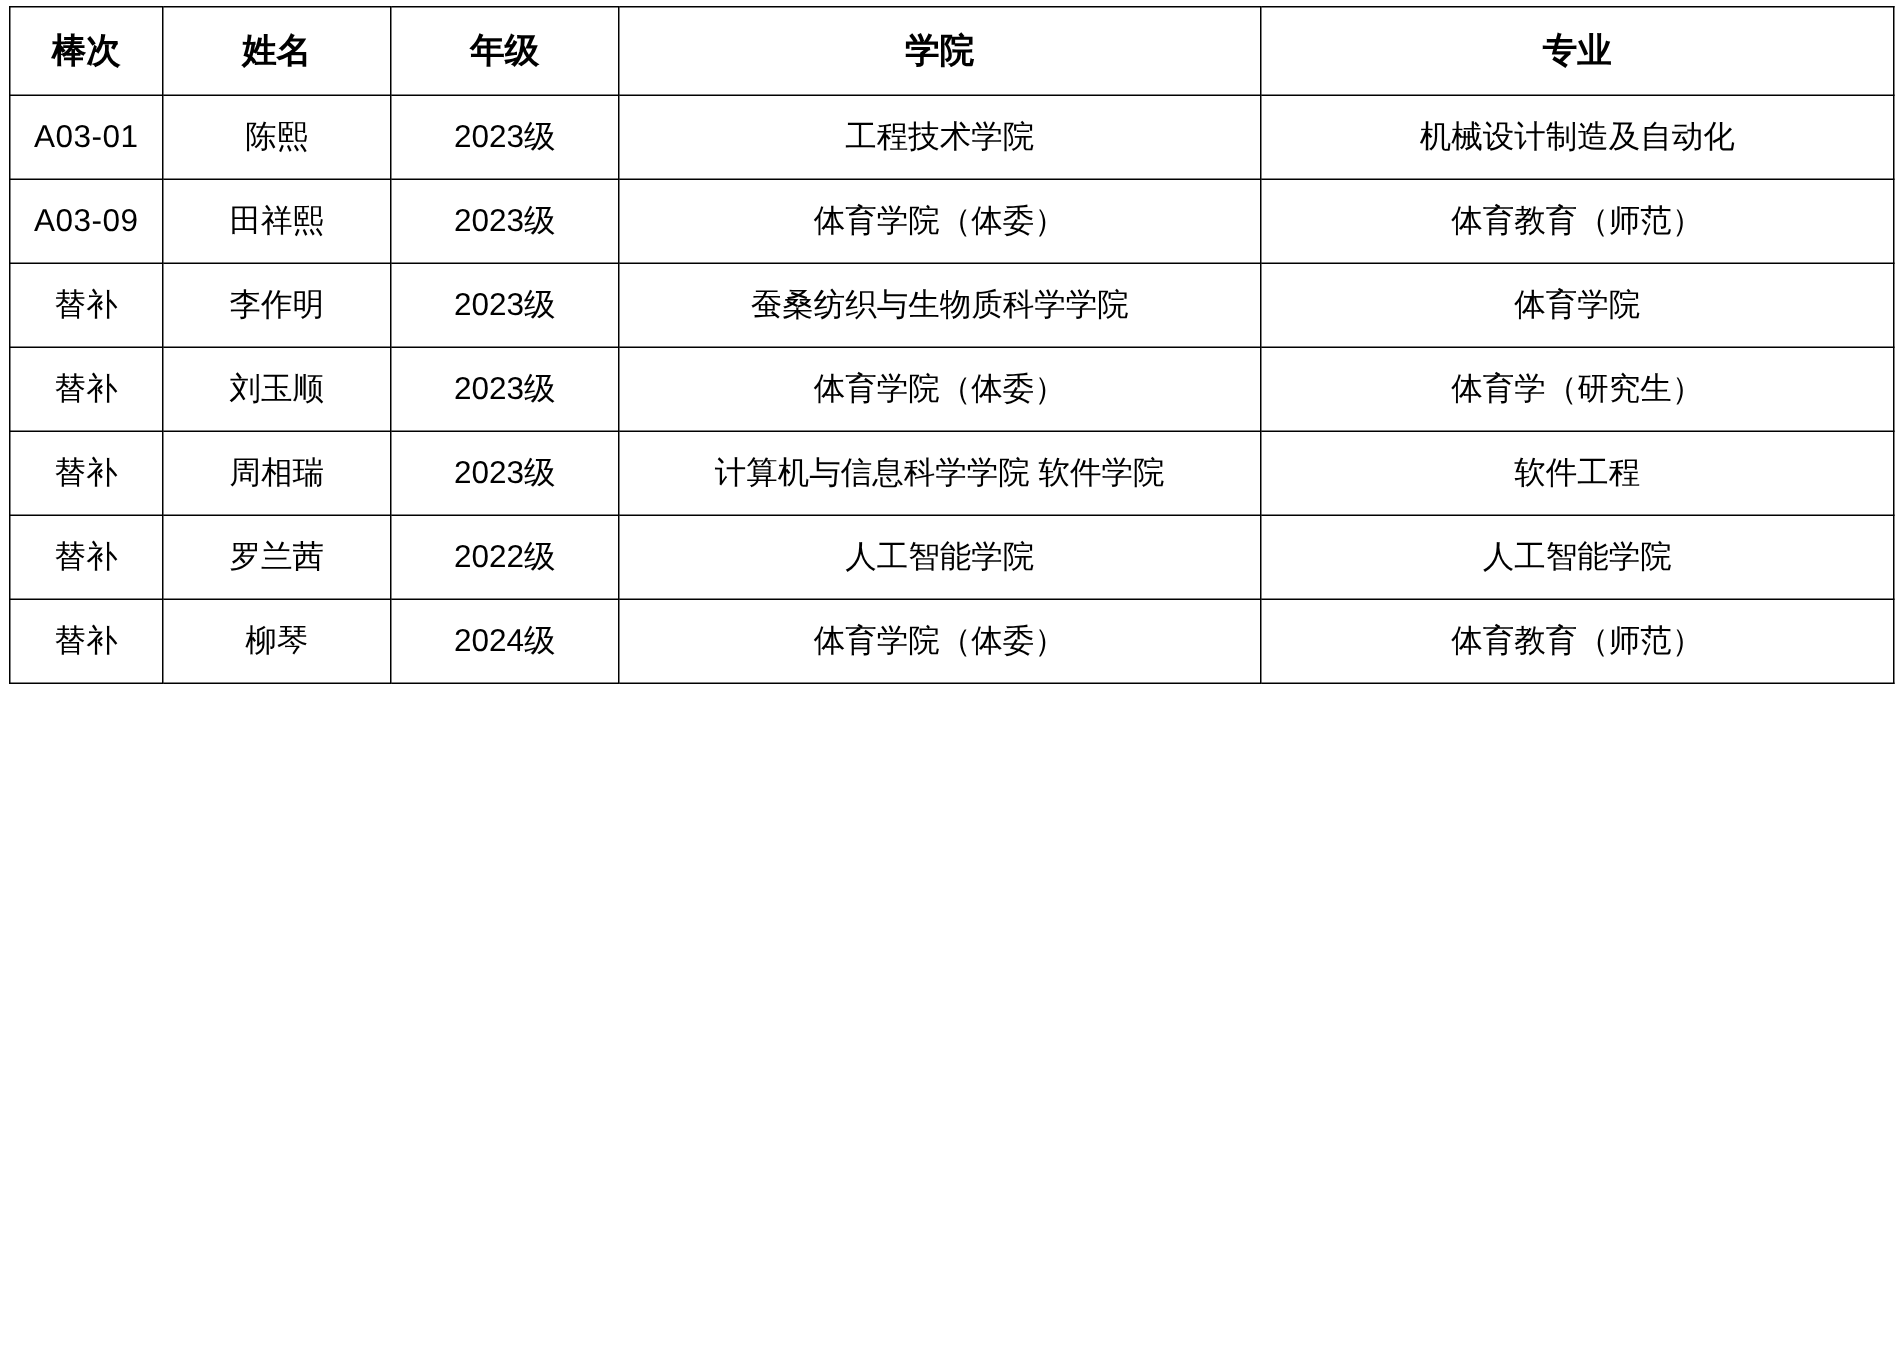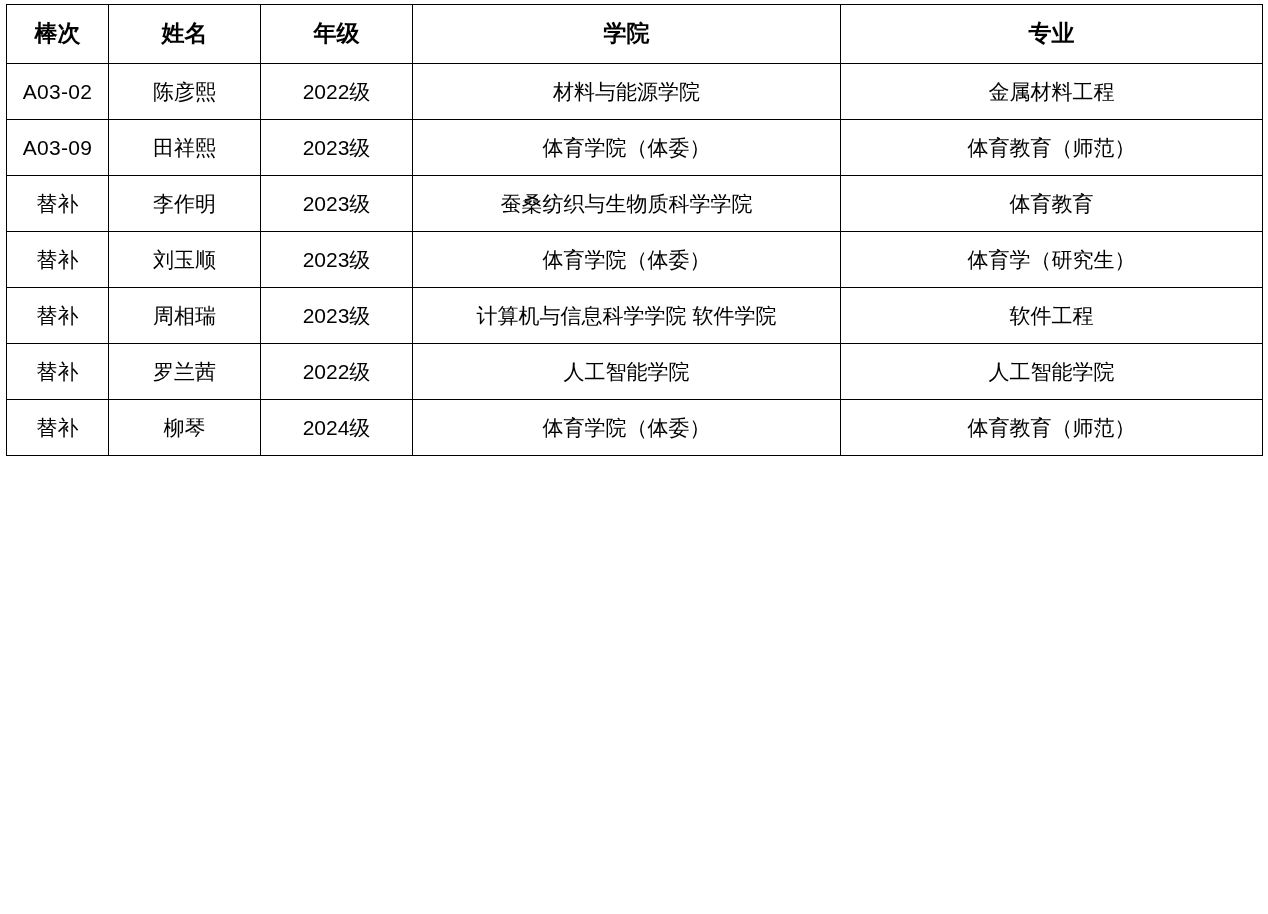--- a/index.html
+++ b/index.html
@@ -68,39 +68,39 @@
       <tr>
         <th>棒次</th>
         <th>姓名</th>
         <th>年级</th>
         <th>学院</th>
         <th>专业</th>
       </tr>
     </thead>
     <tbody>
       <tr>
-        <td>A03-02</td>
-        <td>陈彦熙</td>
-        <td>2022级</td>
-        <td>材料与能源学院</td>
-        <td>金属材料工程</td>
+        <td>A03-01</td>
+        <td>陈熙</td>
+        <td>2023级</td>
+        <td>工程技术学院</td>
+        <td>机械设计制造及自动化</td>
       </tr>
       <tr>
         <td>A03-09</td>
         <td>田祥熙</td>
         <td>2023级</td>
         <td>体育学院（体委）</td>
         <td>体育教育（师范）</td>
       </tr>
       <tr>
         <td>替补</td>
         <td>李作明</td>
         <td>2023级</td>
         <td>蚕桑纺织与生物质科学学院</td>
-        <td>体育教育</td>
+        <td>体育学院</td>
       </tr>
       <tr>
         <td>替补</td>
         <td>刘玉顺</td>
         <td>2023级</td>
         <td>体育学院（体委）</td>
         <td>体育学（研究生）</td>
       </tr>
       <tr>
         <td>替补</td>

